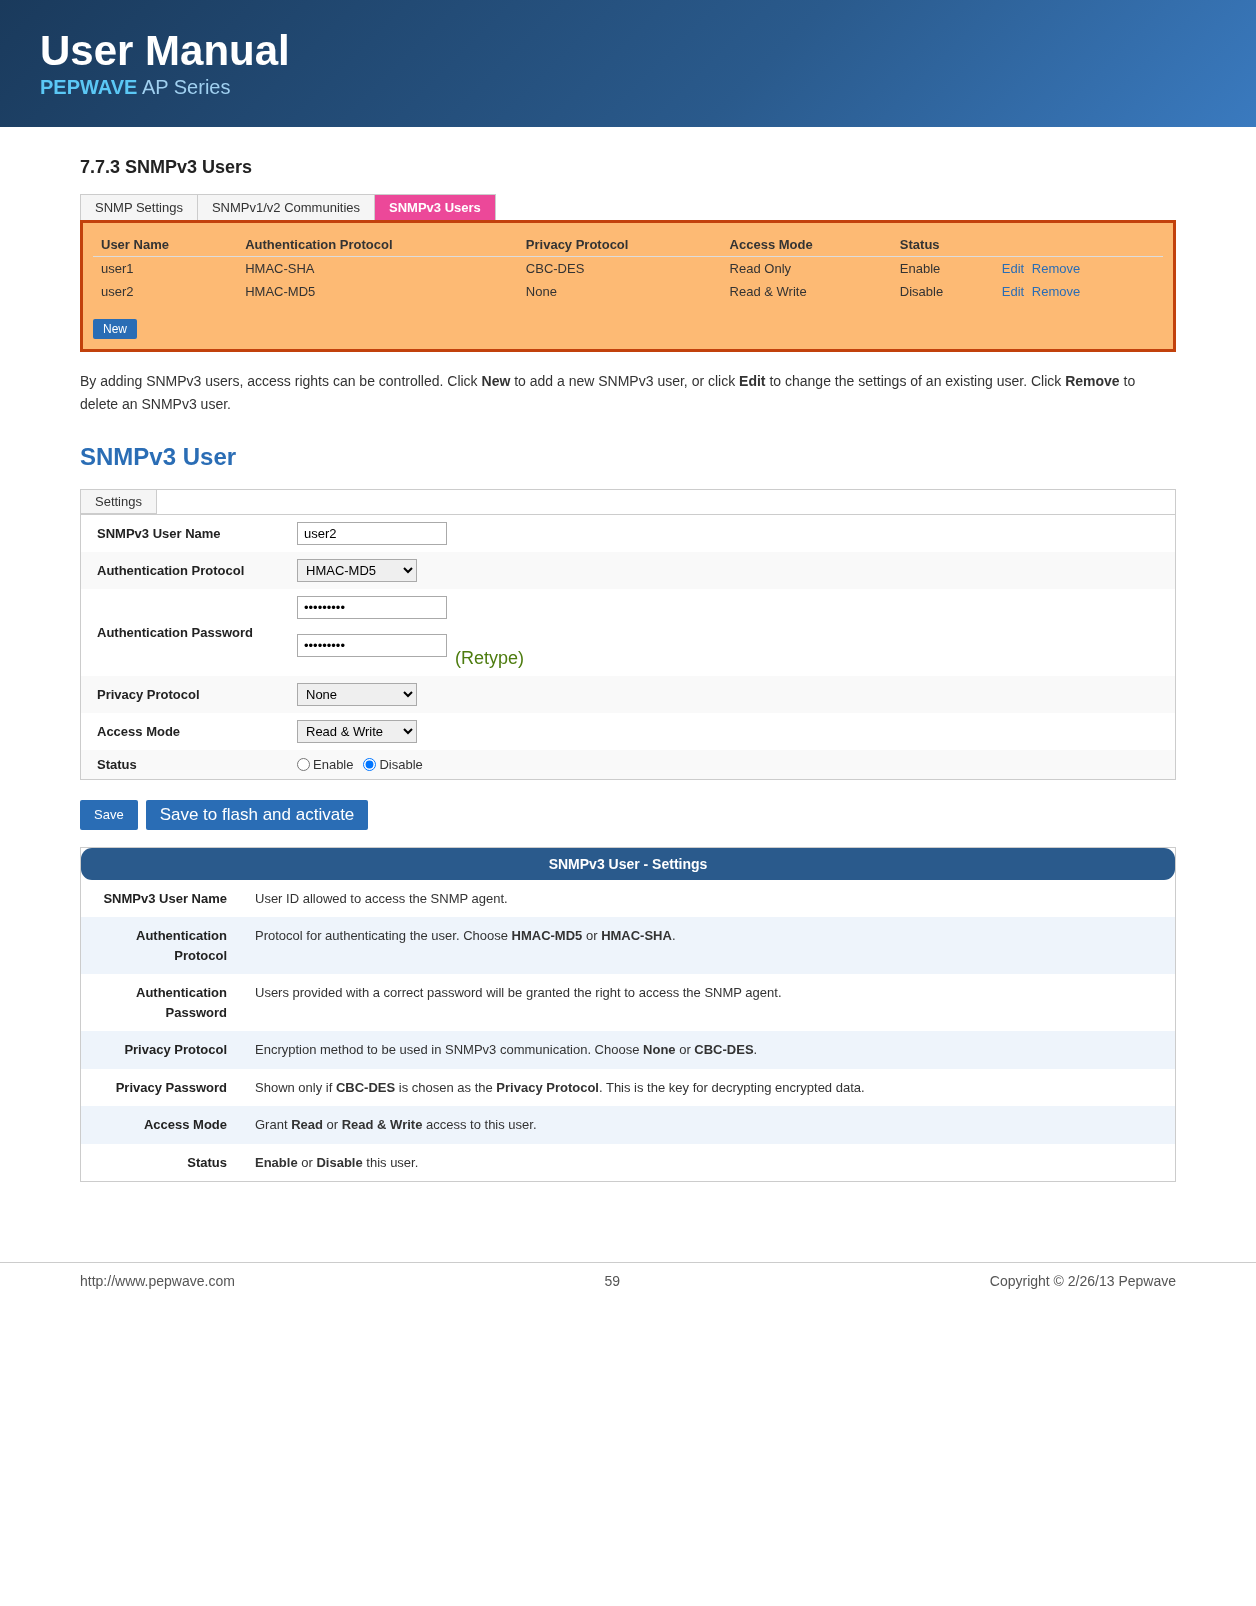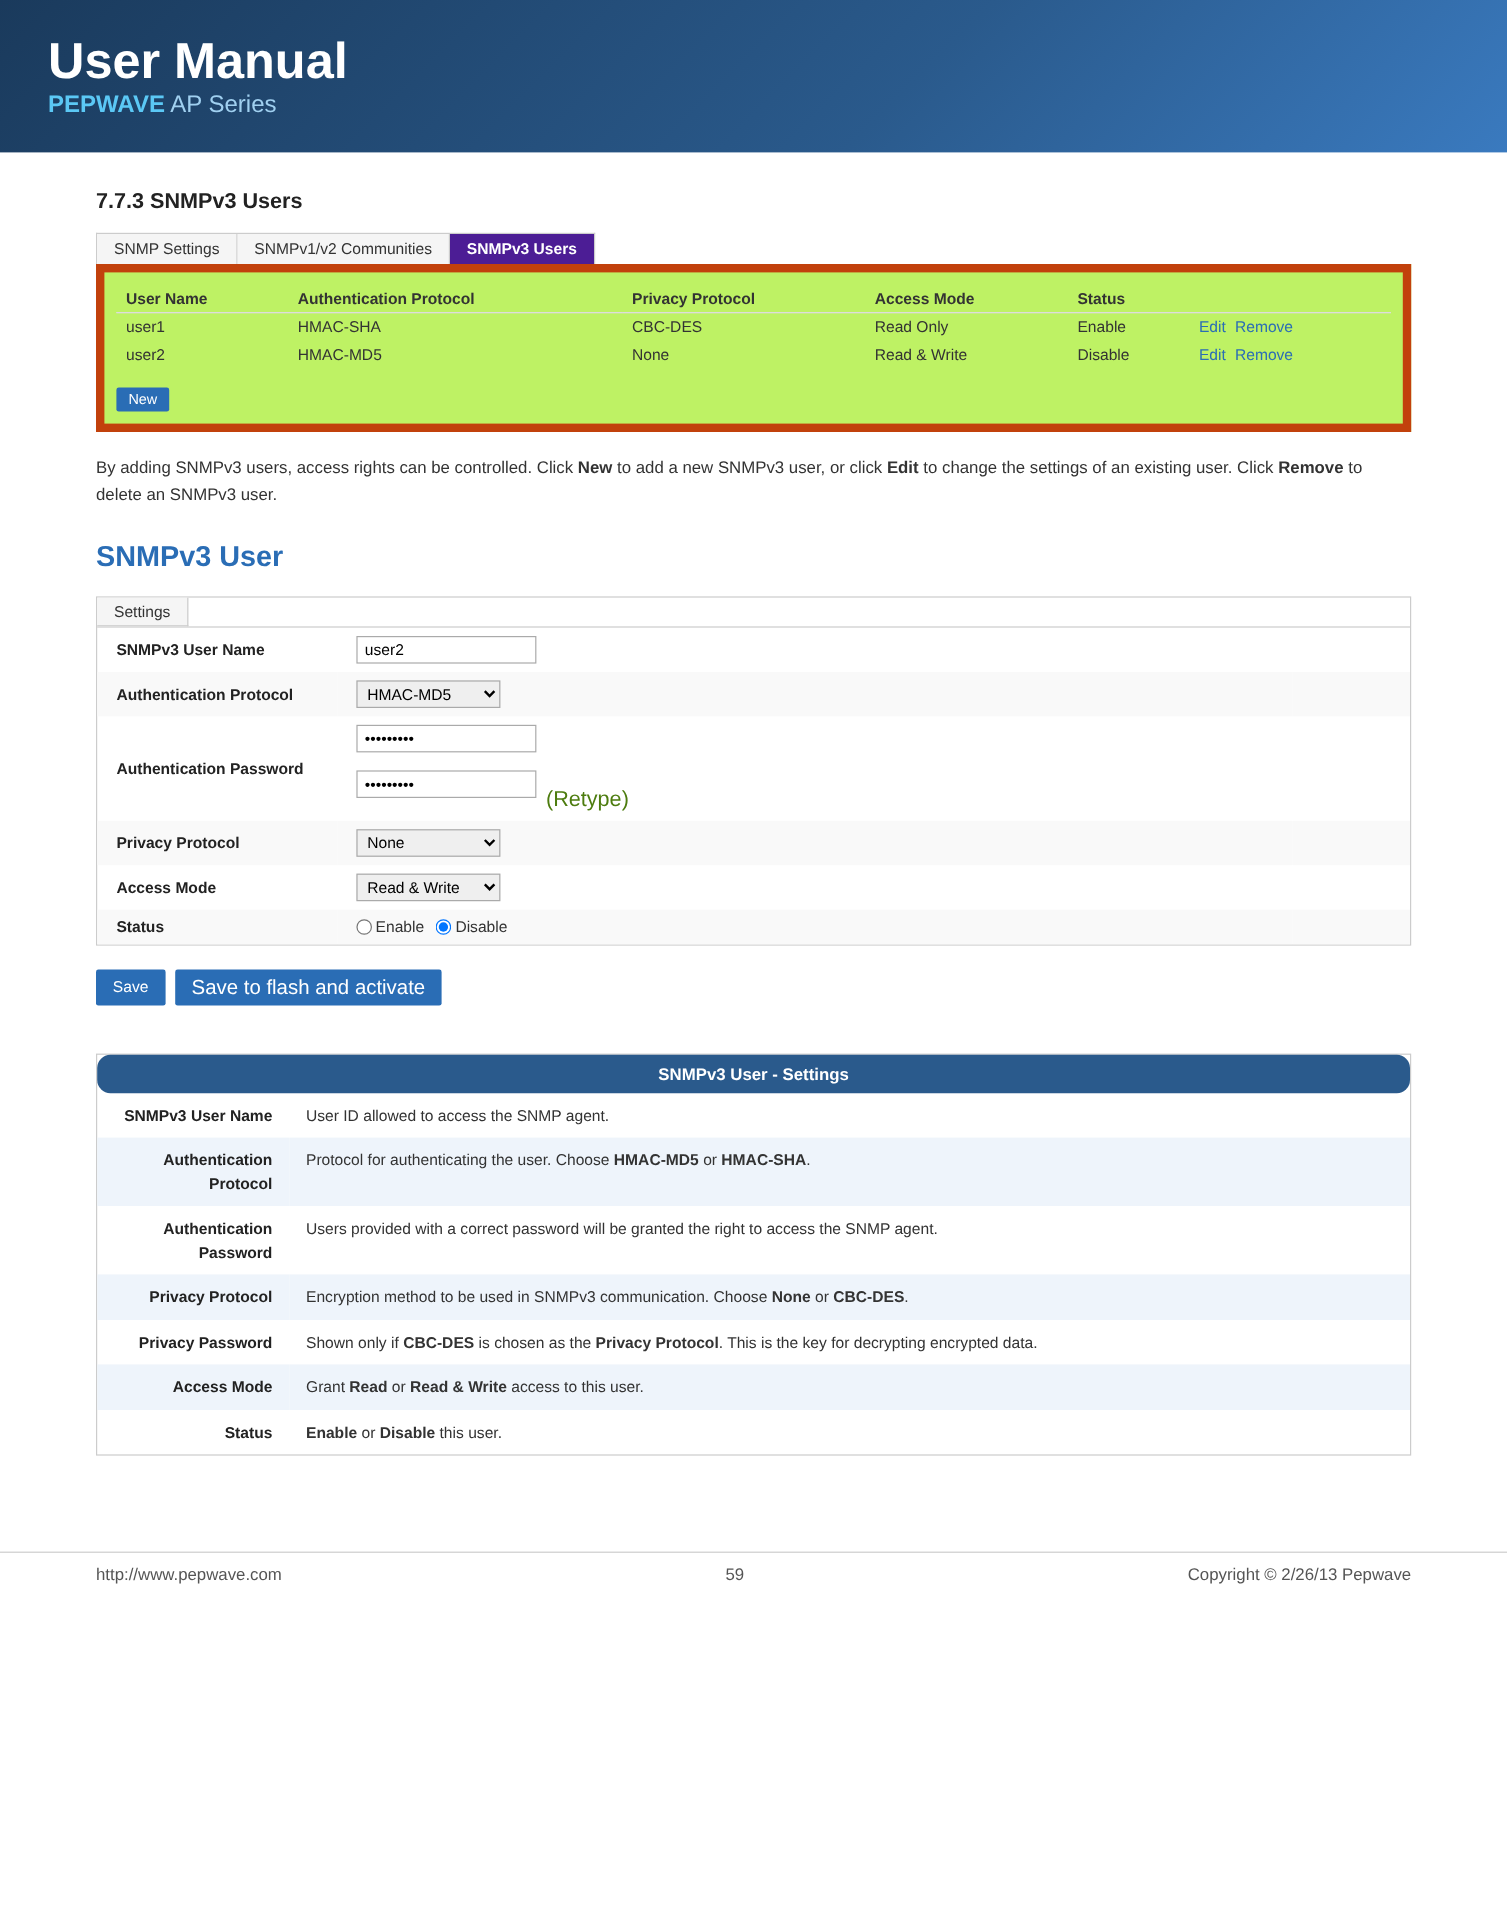--- a/index.html
+++ b/index.html
@@ -57,34 +57,34 @@
     }
     .tab {
       padding: 5px 14px;
       font-size: 13px;
       background: #f5f5f5;
       border-right: 1px solid #ccc;
       cursor: pointer;
       color: #333;
     }
     .tab.active {
-      background: #4c1d95;
+      background: #ec4899;
       color: #fff;
       font-weight: bold;
     }
     .tab:last-child {
       border-right: none;
     }
 
     
     .table-container {
-      border: 7px solid #c2410c;
+      border: 3px solid #c2410c;
       padding: 10px;
       margin-bottom: 5px;
-      background: #bef264;
+      background: #fdba74;
     }
     table.users-table {
       width: 100%;
       border-collapse: collapse;
     }
     table.users-table th {
       font-weight: bold;
       font-size: 13px;
       text-align: left;
       padding: 4px 8px;
@@ -182,21 +182,21 @@
     }
     .radio-group label {
       display: flex;
       align-items: center;
       gap: 3px;
       cursor: pointer;
     }
 
     
     .save-buttons {
-      margin: 12px 0 40px 0;
+      margin: 12px 0 17px 0;
       display: flex;
       gap: 8px;
     }
     .btn-save {
       background: #2a6db5;
       color: #fff;
       border: none;
       padding: 5px 14px;
       font-size: 13px;
       cursor: pointer;

